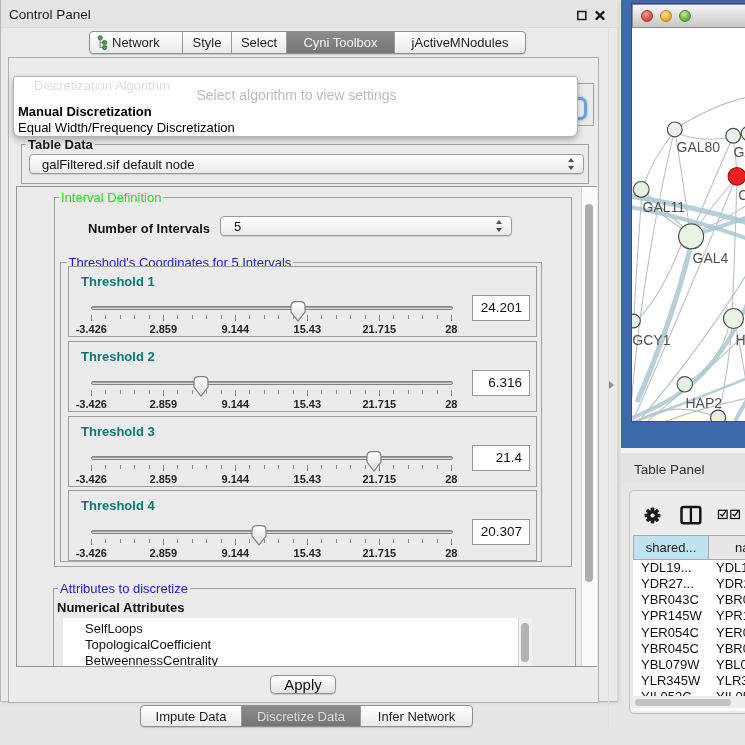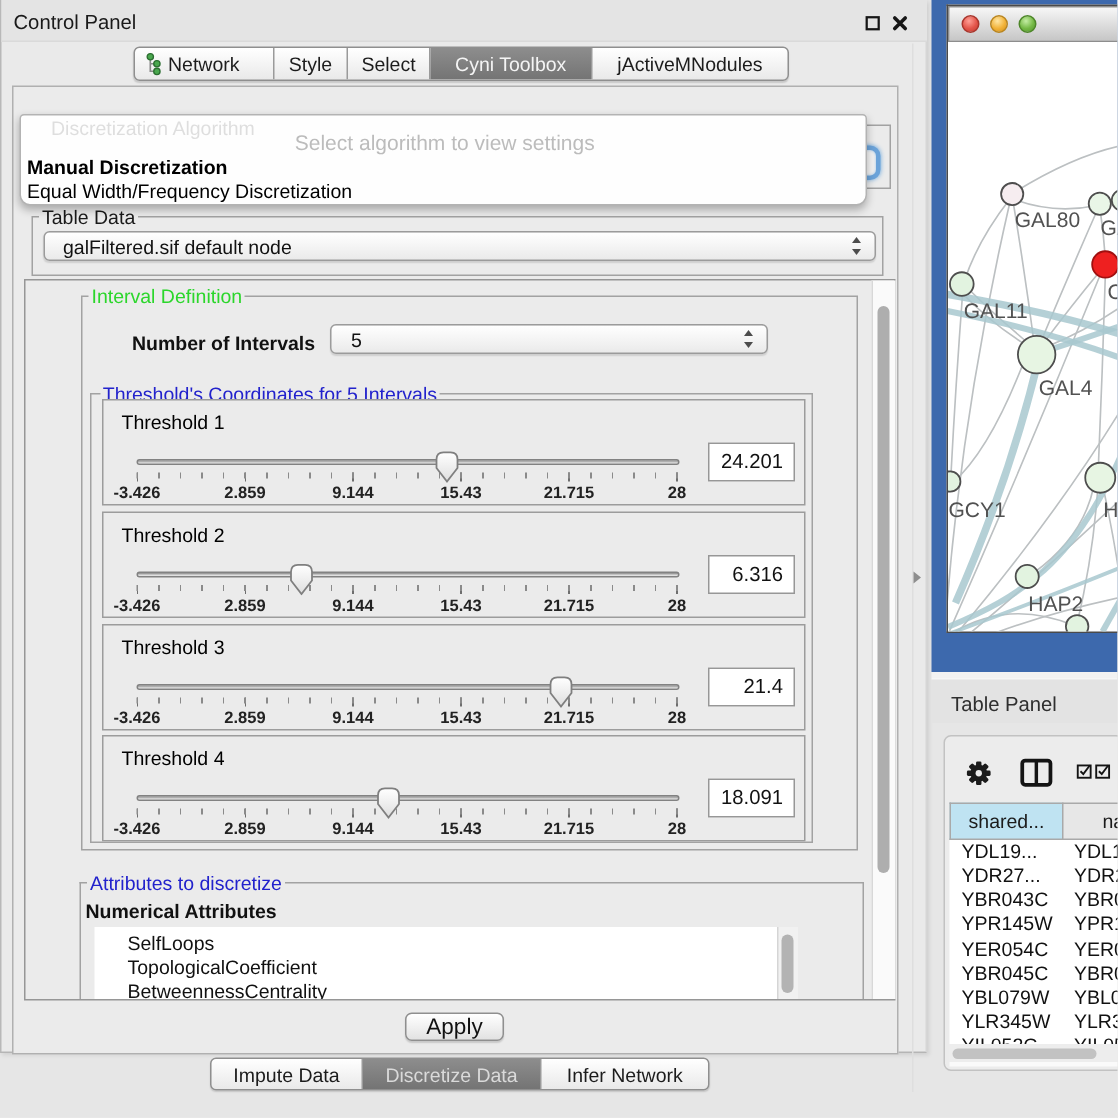--- a/index.html
+++ b/index.html
@@ -30,21 +30,21 @@
 .arrows { position:absolute; width:7px; height:12px; }
 .arrows:before { content:""; position:absolute; left:0; top:0;
   border-left:3.5px solid transparent; border-right:3.5px solid transparent;
   border-bottom:4.5px solid #4c4c4c; }
 .arrows:after { content:""; position:absolute; left:0; bottom:0;
   border-left:3.5px solid transparent; border-right:3.5px solid transparent;
   border-top:4.5px solid #4c4c4c; }
 
 .thr { position:absolute; left:67px; width:469px; height:71px;
   border:1px solid #9c9c9c; background:#ebebeb; }
-.thr .lab { position:absolute; left:12px; top:7px; font-size:13px; font-weight:normal; color:#000000; }
+.thr .lab { position:absolute; left:12px; top:7px; font-size:13px; font-weight:bold; color:#0f766e; }
 .track { position:absolute; left:22px; width:362px; height:4px; top:39px;
   border:1px solid #828282; border-radius:3px;
   background:linear-gradient(#888888,#c2c2c2 50%,#efefef); }
 .ticks-maj, .ticks-min { position:absolute; left:22.3px; width:362px; }
 .ticks-maj { top:48px; height:6px;
   background:repeating-linear-gradient(90deg,#6e6e6e 0 1px,transparent 1px 72px); }
 .ticks-min { top:48px; height:4px;
   background:repeating-linear-gradient(90deg,#8a8a8a 0 1px,transparent 1px 14.4px); }
 .tlabels { position:absolute; top:56px; left:0; width:100%; height:11px; }
 .tlabels span { position:absolute; font-size:11px; font-weight:bold; color:#222;
@@ -117,21 +117,21 @@
 
   <div class="abs" style="left:7px;top:57px;width:591px;height:646px;border:1px solid #b0b0b0;background:#ebebeb;"></div>
 
   <div class="abs" style="left:607px;top:29px;width:1px;height:699px;background:#dedede;"></div>
 
   <div class="grp" style="left:20px;top:83px;width:573px;height:43px;"></div>
 
   <div class="abs" style="left:29px;top:97px;width:557px;height:23px;border:3px solid #6ba3d9;border-radius:7px;box-shadow:0 0 3px #78aede, inset 0 0 2px #9cc4e8;background:#f2f2f2;"></div>
 
   <div class="grp" style="left:20px;top:144px;width:568px;height:40px;">
-    <span class="ttl" style="color:#1a1a1a;">Table Data</span>
+    <span class="ttl" style="color:#1a1a1a;font-weight:bold;">Table Data</span>
   </div>
   <div class="combo" style="left:28px;top:154px;width:555px;height:20px;padding-left:12px;">galFiltered.sif default node
     <div class="arrows" style="left:538px;top:3px;"></div>
   </div>
 
   <div class="abs" style="left:15px;top:186px;width:581px;height:481px;border:1px solid #969696;background:#ebebeb;"></div>
 
   <div class="abs" style="left:580px;top:187px;width:16px;height:479px;background:#fafafa;border-left:1px solid #d8d8d8;"></div>
   <div class="sthumb" style="left:583.5px;top:204px;width:8px;height:378px;"></div>
 
@@ -234,21 +234,21 @@
       </div>
     <div class="thumb" style="left:180.9px;"><svg width="18" height="22" viewBox="0 0 18 22">
 <defs>
             <linearGradient id="tg3" x1="0" y1="0" x2="0" y2="1">
 <stop offset="0" stop-color="#ffffff"></stop>
               <stop offset="1" stop-color="#dedede"></stop>
             </linearGradient>
           </defs>
 <path d="M2,6.2 Q2,1.6 6.6,1.6 L11.4,1.6 Q16,1.6 16,6.2 L16,12 L9,21 L2,12 Z" fill="url(#tg3)" stroke="#7f7f7f" stroke-width="1.2"></path>
 </svg></div>
-    <div class="vbox">18.091</div>
+    <div class="vbox">20.307</div>
   </div>
 
   <div class="grp" style="left:52px;top:588px;width:523px;height:78px;border-bottom:none;">
     <span class="ttl" style="color:#2222cc;">Attributes to discretize</span>
   </div>
   <div class="abs" style="left:56px;top:600px;font-size:13px;font-weight:bold;color:#111;">Numerical Attributes</div>
   <div id="numlist" class="abs">
     <div>SelfLoops</div>
     <div>TopologicalCoefficient</div>
     <div>BetweennessCentrality</div>

